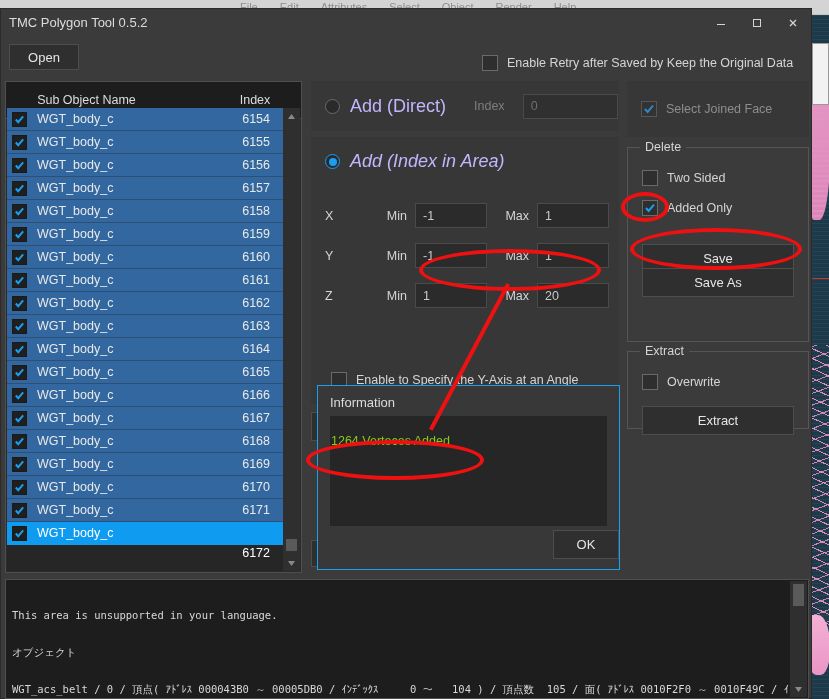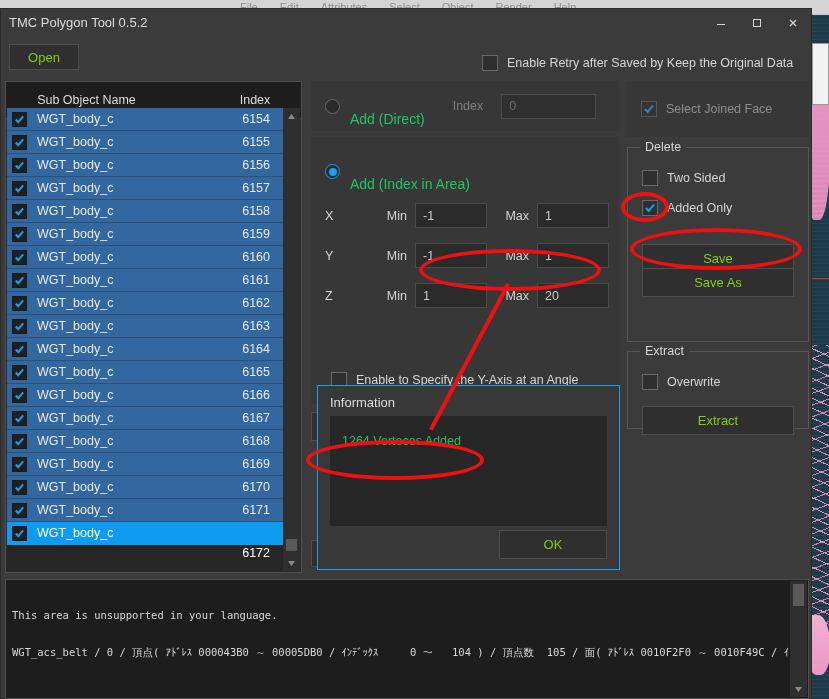--- a/index.html
+++ b/index.html
@@ -54,21 +54,21 @@
   .winbtns{ position:absolute; right:0; top:0; display:flex; }
   .winbtn{
     width:36px; height:28px; display:flex; align-items:center; justify-content:center;
     color:#d5d5d5; font-size:13px; cursor:pointer;
   }
   .winbtn svg{ display:block; }
 
   
   .toprow{ position:absolute; left:0; top:30px; width:812px; height:40px; }
   .btn{
-    background:#2f2f2f; border:1px solid #4d4d4d; color:#84cc16;
+    background:#2f2f2f; border:1px solid #4d4d4d; color:#e5e5e5;
     font-size:13px; display:flex; align-items:center; justify-content:center;
     cursor:pointer; user-select:none;
   }
   .open-btn{ position:absolute; left:8px; top:5px; width:70px; height:26px; }
 
   .chk-row{ position:absolute; display:flex; align-items:center; gap:9px; }
   .cb{
     width:16px; height:16px; background:#2e2e2e; border:1px solid #6a6a6a;
     display:inline-flex; align-items:center; justify-content:center; flex:0 0 auto;
     cursor:pointer;
@@ -119,33 +119,33 @@
     position:absolute; left:0; top:0; width:308px; height:50px;
     background:#373737; display:flex; align-items:center; padding-left:14px; gap:10px;
   }
   .radio{
     width:15px; height:15px; border-radius:50%; background:#2a2a2a; border:1px solid #6a6a6a;
     display:inline-flex; align-items:center; justify-content:center; cursor:pointer; flex:0 0 auto;
   }
   .radio .dot{ width:8px; height:8px; border-radius:50%; background:transparent; }
   .radio.on{ border-color:#1a9ff0; }
   .radio.on .dot{ background:#1a9ff0; }
-  .radio-label{ font-size:14px; color:#22c55e;margin-top:25px; }
+  .radio-label{ font-size:18px; color:#c4b5fd; }
   .idx-label{ font-size:12.5px; color:#7e7e7e; margin-left:18px; }
   .field{
     background:#2b2b2b; border:1px solid #4a4a4a; color:#c9c9c9;
     font-size:12.5px; padding:3px 7px; height:25px; display:flex; align-items:center;
   }
   .field.dim{ color:#6f6f6f; background:#303030; }
   .idx-field{ width:95px; margin-left:8px; }
 
   .grp-area{
     position:absolute; left:0; top:56px; width:308px; height:267px; background:#373737;
   }
-  .area-radio{ position:absolute; left:14px; top:14px; display:flex; align-items:center; gap:10px; }
+  .area-radio{ position:absolute; left:14px; top:14px; display:flex; align-items:center; gap:10px;font-style:italic; }
   .axis-row{ position:absolute; left:14px; display:flex; align-items:center; }
   .axis-row .ax{ width:38px; font-size:12.5px; color:#d5d5d5; }
   .axis-row .mn{ width:52px; font-size:12.5px; color:#d5d5d5; text-align:right; padding-right:8px; }
   .axis-row .mx{ width:50px; font-size:12.5px; color:#d5d5d5; text-align:right; padding-right:8px; }
   .axis-row .field{ width:72px; }
   .angle-row{ position:absolute; left:20px; bottom:16px; display:flex; align-items:center; gap:9px; }
 
   .selrow{ position:absolute; left:0; top:331px; width:308px; display:flex; align-items:center; gap:10px; }
   .combo{
     width:212px; height:29px; background:#2f2f2f; border:1px solid #4d4d4d;
@@ -165,22 +165,22 @@
   
   .infodlg{
     position:absolute; left:316px; top:376px; width:303px; height:185px;
     background:#383838; border:1px solid #1a9ff0;
   }
   .info-title{ position:absolute; left:12px; top:9px; font-size:13px; color:#dcdcdc; }
   .info-body{
     position:absolute; left:12px; top:30px; right:12px; height:110px;
     background:#262626;
   }
-  .info-msg{ position:absolute; left:13px; top:48px; font-size:12.5px; color:#22c55e;margin-left:11px; }
-  .ok-btn{ position:absolute; right:12px; bottom:10px; width:108px; height:29px; }
+  .info-msg{ position:absolute; left:13px; top:48px; font-size:12.5px; color:#84cc16; }
+  .ok-btn{ position:absolute; right:0; bottom:10px; width:66px; height:29px; }
 
   
   .right{ position:absolute; left:626px; top:72px; width:182px; height:492px; }
   .sjf-box{
     position:absolute; left:0; top:0; width:182px; height:56px; background:#373737;
     display:flex; align-items:center; padding-left:14px;
   }
   .fieldset{
     position:absolute; border:1px solid #555; left:0; width:182px;
   }
@@ -579,20 +579,21 @@
           </span>
           <span class="cb-label">Overwrite</span>
         </div>
         <div class="btn wide-btn" style="top:54px">Extract</div>
       </div>
     </div>
 
     <div class="logwrap">
       <div class="log">
         <div class="first">This area is unsupported in your language.</div>
+        <div>オブジェクト</div>
         <div id="log-lines"><div>WGT_acs_belt / 0 / 頂点( ｱﾄﾞﾚｽ 000043B0 ～ 00005DB0 / ｲﾝﾃﾞｯｸｽ     0 ～   104 ) / 頂点数  105 / 面( ｱﾄﾞﾚｽ 0010F2F0 ～ 0010F49C / ｲ</div></div>
       </div>
       <div class="log-scroll">
         <div class="ls-thumb"></div>
         <div class="ls-arrow">
           <svg width="9" height="7" viewBox="0 0 9 7">
               <path d="M4.5 6 L1 1 L8 1 Z" fill="#8a8a8a"></path>
             </svg>
         </div>
       </div>

